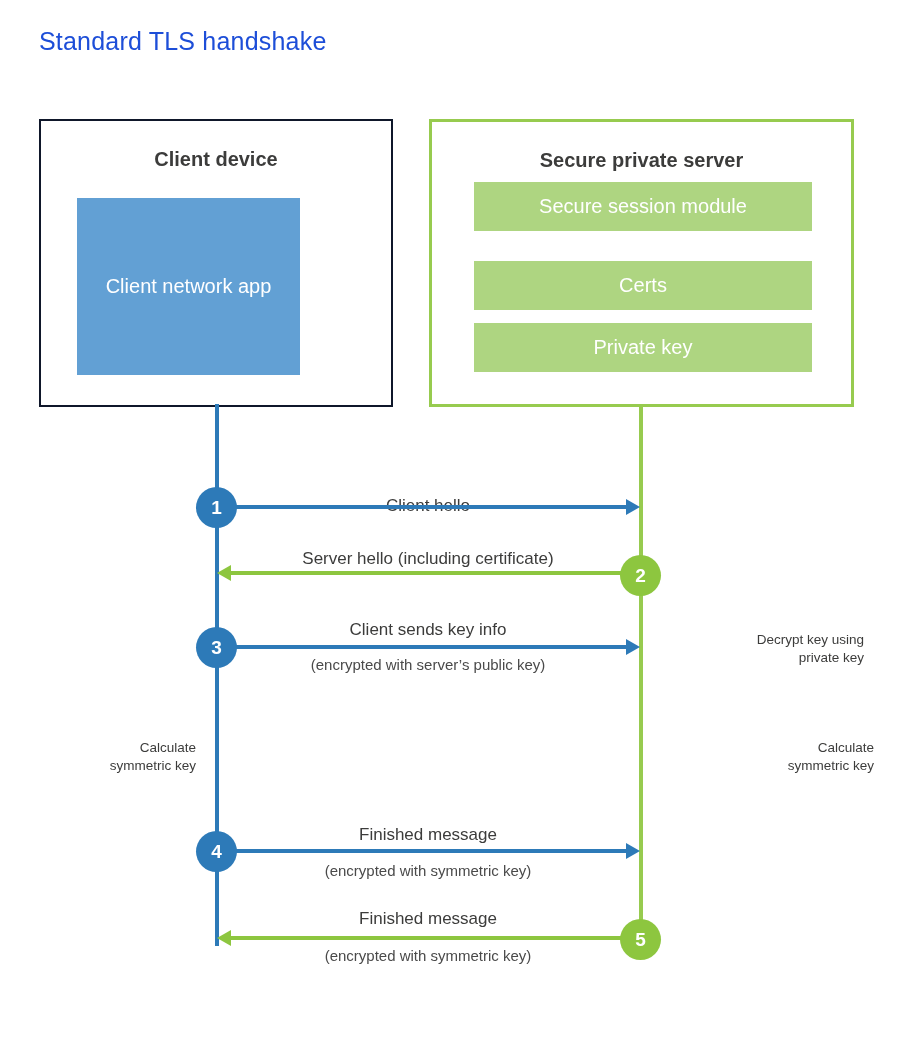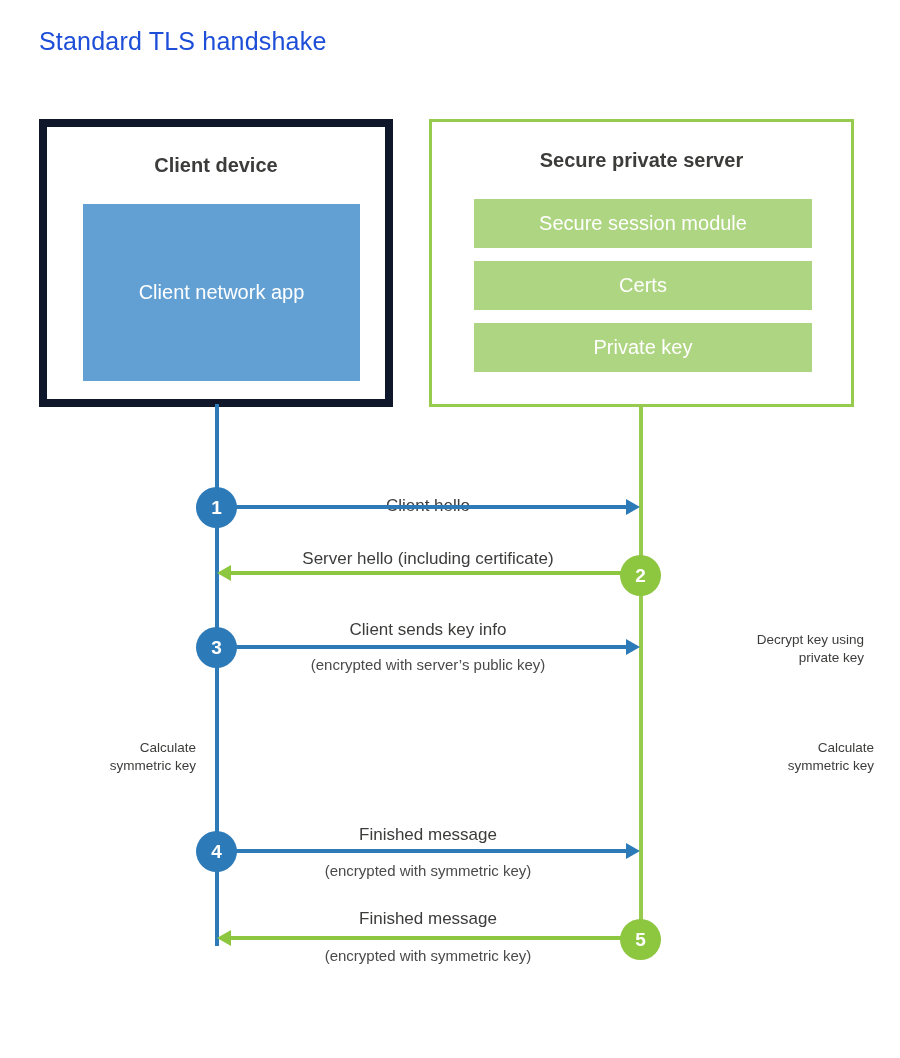--- a/index.html
+++ b/index.html
@@ -38,21 +38,21 @@
   .participant-box {
     position: absolute;
     background: #ffffff;
     box-sizing: border-box;
   }
   .box-client {
     left: 39px;
     top: 119px;
     width: 354px;
     height: 288px;
-    border: 8px solid #0f172a;
+    border: 2px solid #0f172a;
   }
   .box-server {
     left: 429px;
     top: 119px;
     width: 425px;
     height: 288px;
     border: 3px solid #97cb4f;
   }
   .box-heading {
     position: absolute;
@@ -74,28 +74,28 @@
     text-align: center;
     color: #ffffff;
     font-size: 20px;
     font-weight: 400;
     line-height: 1.35;
     box-sizing: border-box;
   }
   .client-app-block {
     left: 36px;
     top: 77px;
-    width: 277px;
+    width: 223px;
     height: 177px;
     background: #62a0d4;
     padding: 0 12px;
   }
   .server-module-block {
     left: 42px;
-    top: 77px;
+    top: 60px;
     width: 338px;
     height: 49px;
     background: #aed581;
   }
   .server-certs-block {
     left: 42px;
     top: 139px;
     width: 338px;
     height: 49px;
     background: #aed581;

